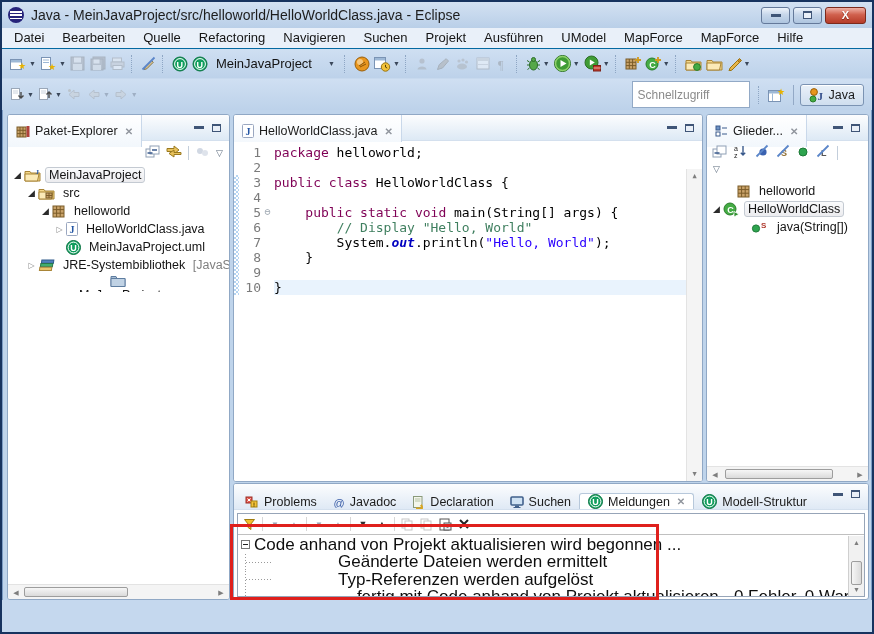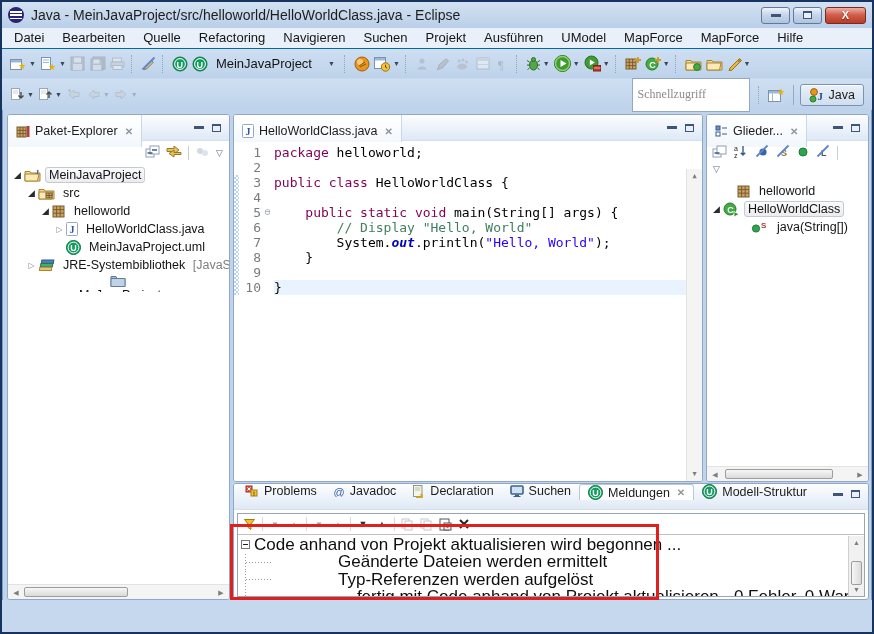--- a/index.html
+++ b/index.html
@@ -28,21 +28,21 @@
   .toolbar{display:flex;align-items:center;background:linear-gradient(#cfdff2,#bdd2ea)}
   #toolbar1{height:30px;padding-left:6px;border-bottom:1px solid #c7d9ee}
   #toolbar2{height:31px;padding:0 8px 0 6px}
   .tbtn{height:22px;min-width:20px;display:flex;align-items:center;justify-content:center;border-radius:3px;padding:0 2px;flex:none}
   .tbtn svg{display:block}
   .chev{font-size:7px;color:#3a475a;margin-left:2px}
   .disabled svg{opacity:.42;filter:grayscale(.9)}
   .disabled .chev{color:#9fafc4}
   .tsep{width:3px;height:18px;border-left:1px dotted #8ea6c4;margin:0 5px 0 3px;flex:none}
   .proj-btn{display:flex;align-items:center;gap:14px;font-size:13px;color:#141414;padding:0 6px;height:22px}
-  .qa-input{width:118px;height:34px;border:1px solid #92a9c6;font-size:12px;padding:0 5px;color:#333;background:#fff;margin-left:auto;font-family:Liberation Serif, serif}
+  .qa-input{width:118px;height:27px;border:1px solid #92a9c6;font-size:12px;padding:0 5px;color:#333;background:#fff;margin-left:auto;font-family:Liberation Sans, sans-serif}
   .qa-input::placeholder{color:#8b8b8b}
   .persp-btn{display:flex;align-items:center;gap:5px;height:22px;padding:0 8px;border:1px solid #7b93b3;border-radius:3px;
     background:linear-gradient(#eaf1f9,#cfdeef);font-size:12.5px;color:#1a1a1a;box-shadow:inset 0 1px 0 #fff}
   .vdiv{width:1px;height:20px;background:#93a9c6;margin:0 6px}
 
   
   .panel{position:absolute;background:#fff;border:1px solid #90a8c5;border-radius:3px;overflow:hidden}
   .phead{height:26px;background:linear-gradient(#fcfdfe,#dde9f5);display:flex;align-items:stretch;border-bottom:1px solid #d4e0ee}
   .ptab{display:flex;align-items:center;gap:5px;padding:16px 8px;font-size:12.5px;color:#1c1c1c;
     background:linear-gradient(#ffffff,#f2f7fc);border-right:1px solid #c9d8ea;border-top-left-radius:3px}
@@ -84,21 +84,21 @@
   
   .vsb{position:absolute;right:0;top:27px;bottom:0;width:16px;background:#f4f4f4;border-left:1px solid #e3e3e3}
   .vsb .up,.vsb .dn,.hsb .lf,.hsb .rt{position:absolute;color:#7e7e7e;font-size:7px;width:100%;text-align:center}
   .vsb .up{top:3px}.vsb .dn{bottom:3px}
   .hsb{position:absolute;left:0;right:0;bottom:0;height:15px;background:#f4f4f4;border-top:1px solid #e3e3e3}
   .hsb .lf{left:3px;width:10px;top:4px}.hsb .rt{right:3px;width:10px;top:4px}
   .hthumb{position:absolute;top:2px;height:10px;background:linear-gradient(#f6f6f6,#dadada);border:1px solid #9d9d9d;border-radius:2px}
   .vthumb{position:absolute;left:2px;width:11px;background:linear-gradient(90deg,#f6f6f6,#dadada);border:1px solid #9d9d9d;border-radius:2px}
 
   
-  .bp-tabs{height:26px;display:flex;align-items:flex-start;background:linear-gradient(#fcfdfe,#dfe9f5);padding-left:3px;border-bottom:1px solid #d4e0ee}
+  .bp-tabs{height:26px;display:flex;align-items:flex-end;background:linear-gradient(#fcfdfe,#dfe9f5);padding-left:3px;border-bottom:1px solid #d4e0ee}
   .btab{display:flex;align-items:center;gap:5px;padding:0 8px;font-size:12.5px;color:#1c1c1c}
   .btab svg{display:block}
   .btab.active{background:#fff;border:1px solid #b7c8db;border-bottom:none;border-radius:3px 3px 0 0}
   .bp-body{position:absolute;left:3px;right:3px;top:29px;bottom:2px;border:1px solid #97a5b8;background:#fff}
   .bp-toolbar{height:21px;display:flex;align-items:center;gap:1px;padding:0 3px;border-bottom:1px solid #c0c0c0}
   .bbtn{height:18px;min-width:18px;display:flex;align-items:center;justify-content:center}
   .bsep{width:1px;height:14px;background:#d7d7d7;margin:0 2px}
   .arr{font-size:8px;color:#99a6b6}
   .arr.on{color:#2e2e2e;font-size:9px}
   .bp-content{position:absolute;left:0;right:16px;top:22px;bottom:0;font-size:17px;color:#0e0e0e;overflow:hidden}

